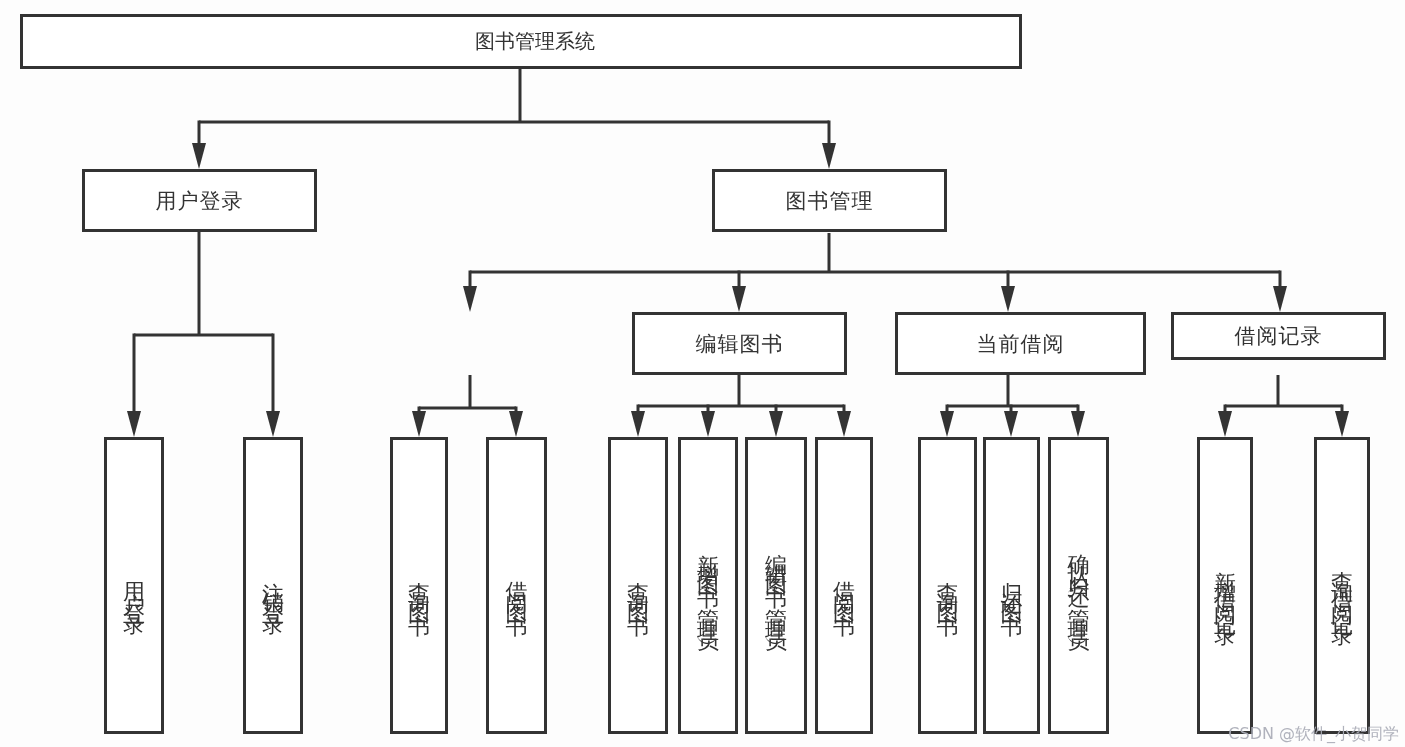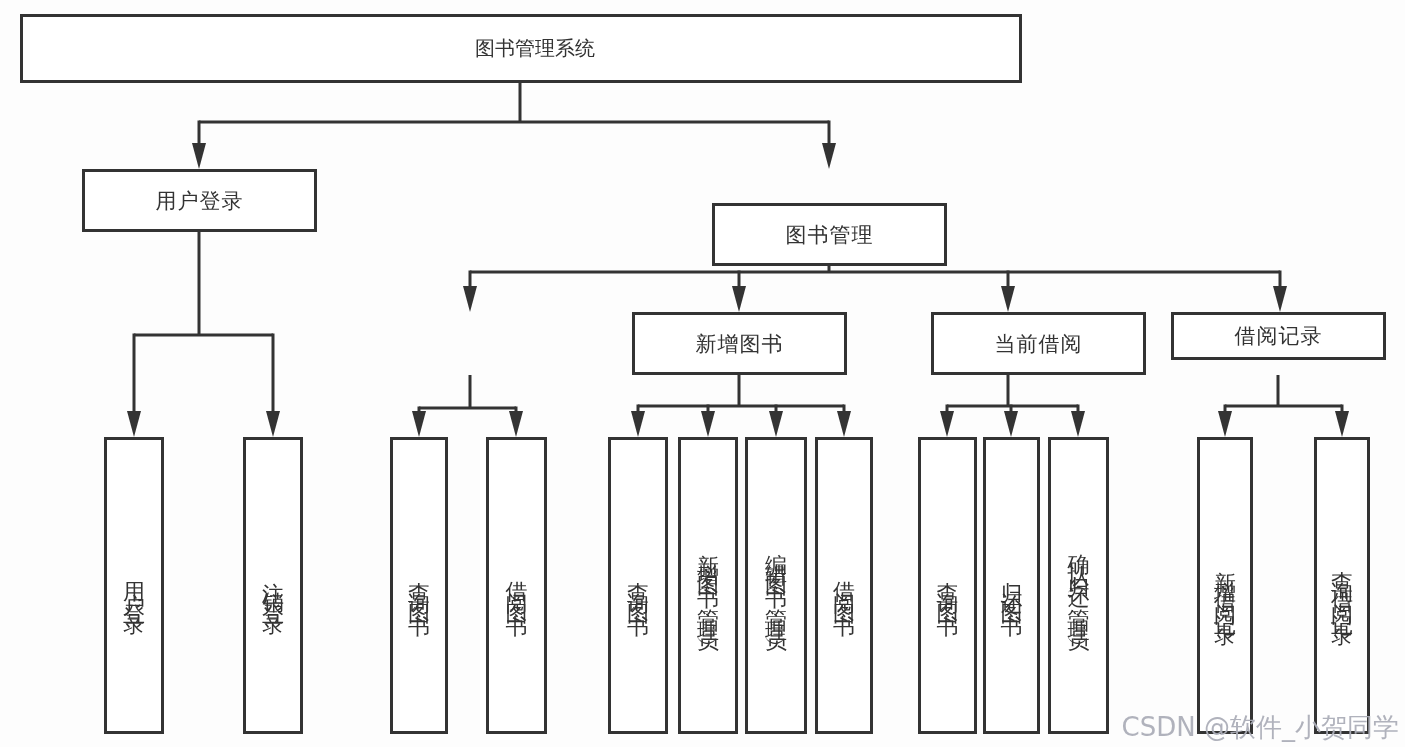--- a/index.html
+++ b/index.html
@@ -52,21 +52,21 @@
     font-size: 22px;
     letter-spacing: 11px;
     color: #333333;
     line-height: 1;
     max-height: 292px;
   }
   .watermark {
     position: absolute;
     right: 6px;
     bottom: 2px;
-    font-size: 26px;
+    font-size: 16px;
     color: rgba(172, 174, 184, 0.95);
     z-index: 3;
     white-space: nowrap;
   }
 </style>
 </head>
 <body>
 
 <div id="stage">
 
@@ -129,35 +129,35 @@
       <polygon points="769,411 783,411 776,437"></polygon>
       <polygon points="837,411 851,411 844,437"></polygon>
       <polygon points="940,411 954,411 947,437"></polygon>
       <polygon points="1004,411 1018,411 1011,437"></polygon>
       <polygon points="1071,411 1085,411 1078,437"></polygon>
       <polygon points="1218,411 1232,411 1225,437"></polygon>
       <polygon points="1335,411 1349,411 1342,437"></polygon>
     </g>
   </svg>
 
-  <div class="box root-box" style="left:20px; top:14px; width:1002px; height:69px;padding-left:28px;">
+  <div class="box root-box" style="left:20px; top:14px; width:1002px; height:55px;padding-left:28px;">
     <span>图书管理系统</span>
   </div>
 
   <div class="box hbox" style="left:82px; top:169px; width:235px; height:63px;">
     <span>用户登录</span>
   </div>
-  <div class="box hbox" style="left:712px; top:169px; width:235px; height:63px;margin-top:34px;">
+  <div class="box hbox" style="left:712px; top:169px; width:235px; height:63px;">
     <span>图书管理</span>
   </div>
 
   <div class="box hbox" style="left:632px; top:312px; width:215px; height:63px;">
-    <span>新增图书</span>
-  </div>
-  <div class="box hbox" style="left:931px; top:312px; width:215px; height:63px;">
+    <span>编辑图书</span>
+  </div>
+  <div class="box hbox" style="left:895px; top:312px; width:251px; height:63px;">
     <span>当前借阅</span>
   </div>
   <div class="box hbox" style="left:1171px; top:312px; width:215px; height:48px;">
     <span>借阅记录</span>
   </div>
 
   <div class="leaf" style="left:104px; width:60px;">
     <span class="vtext">用户登录</span>
   </div>
   <div class="leaf" style="left:243px; width:60px;">

